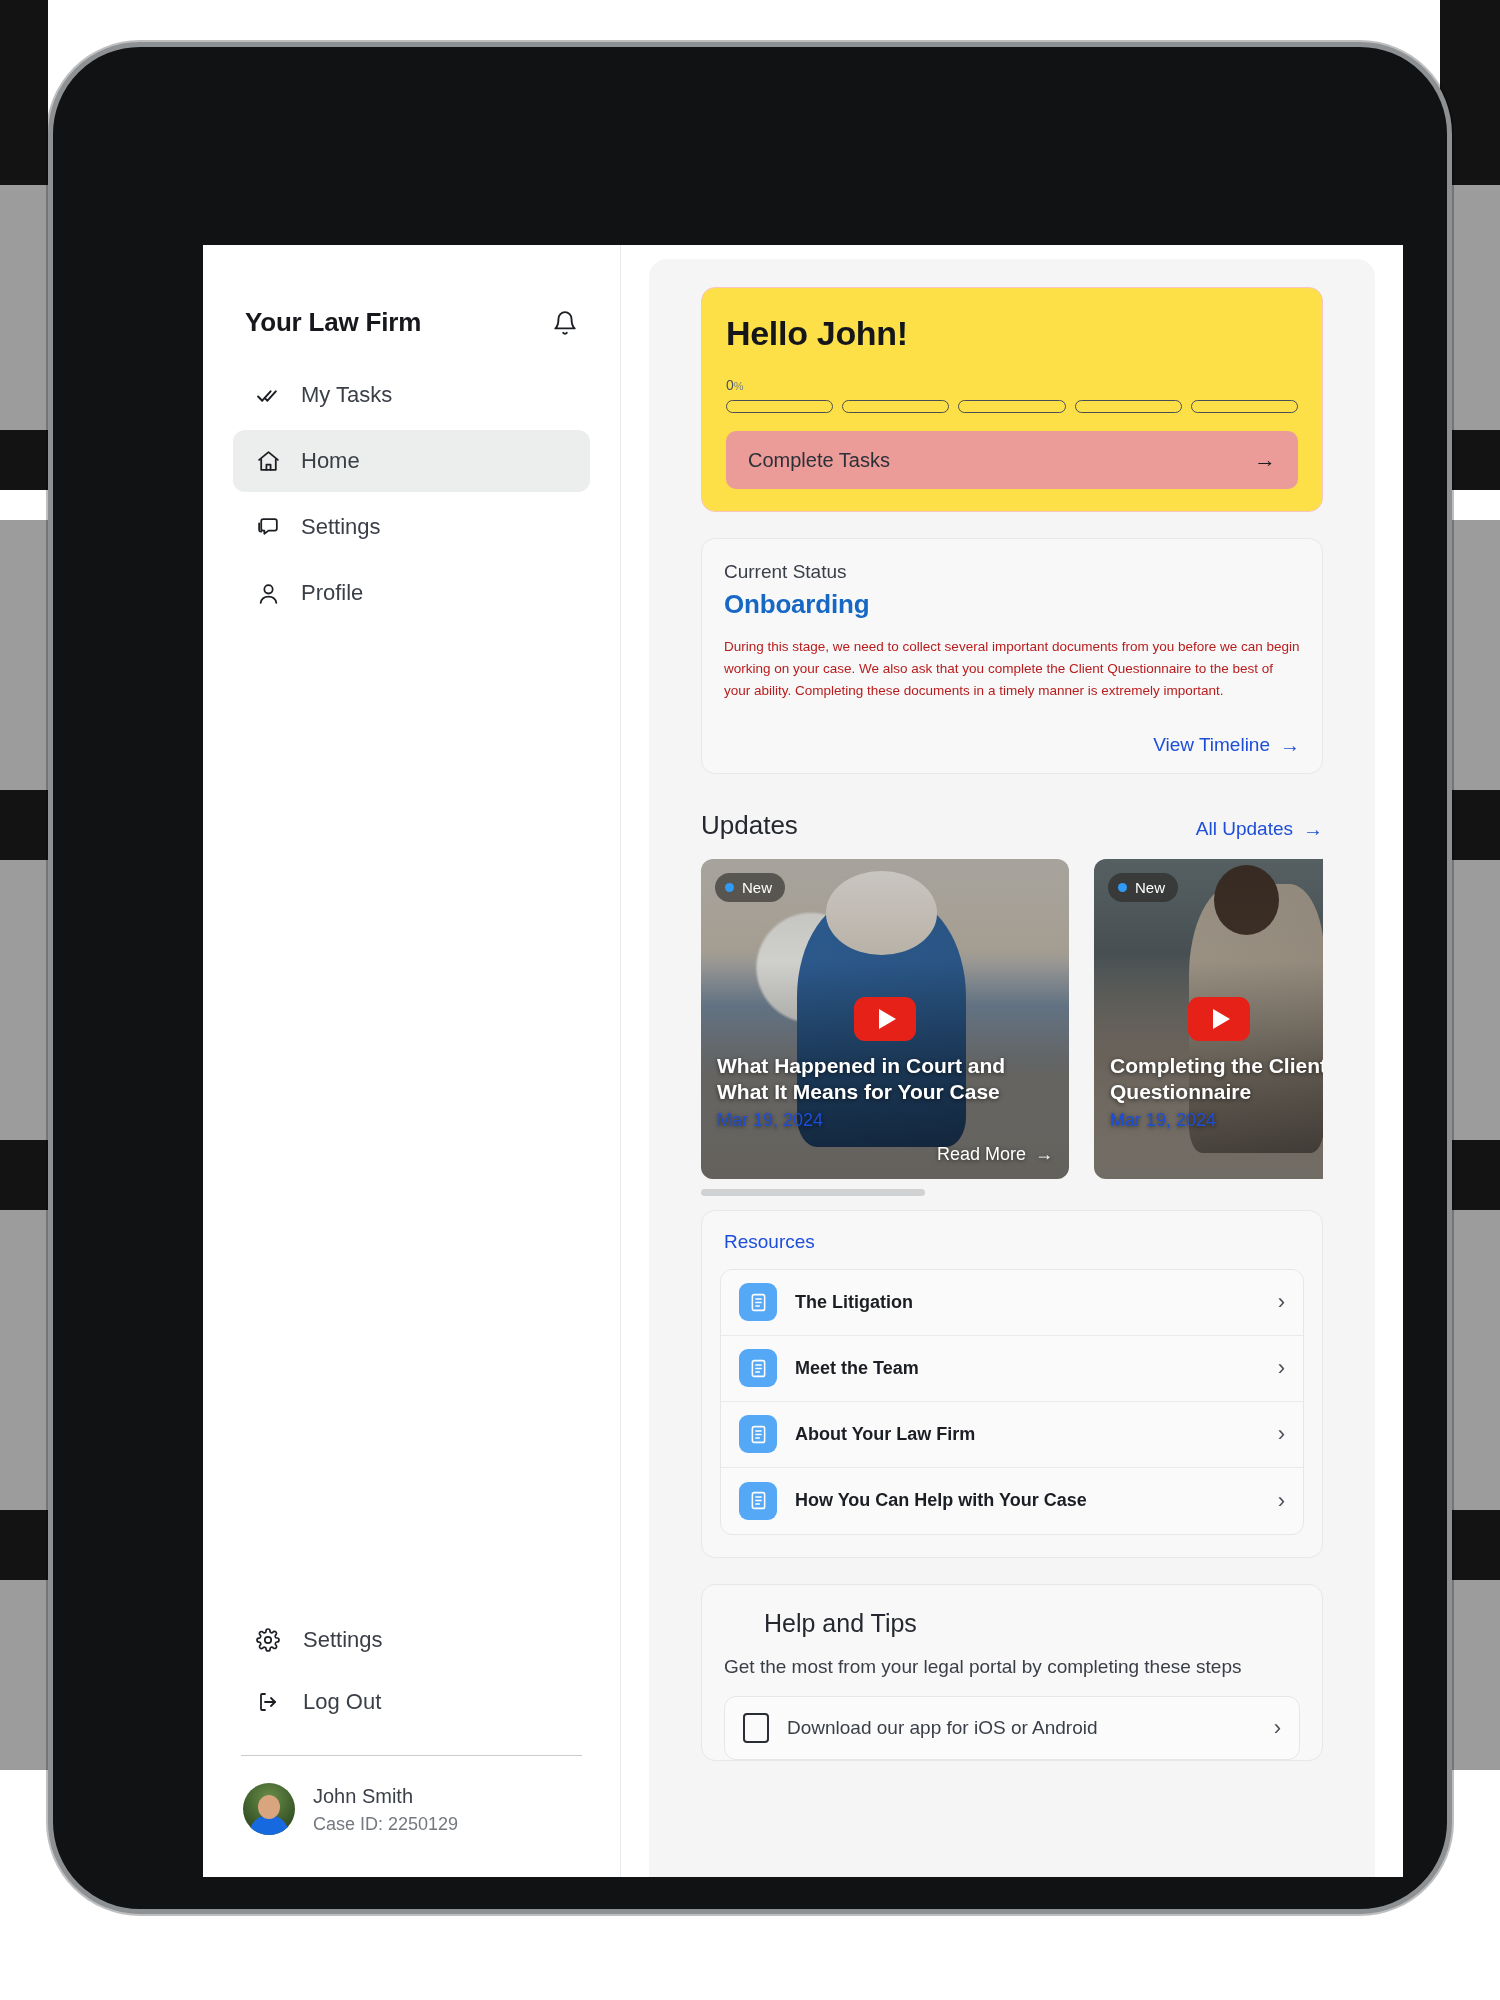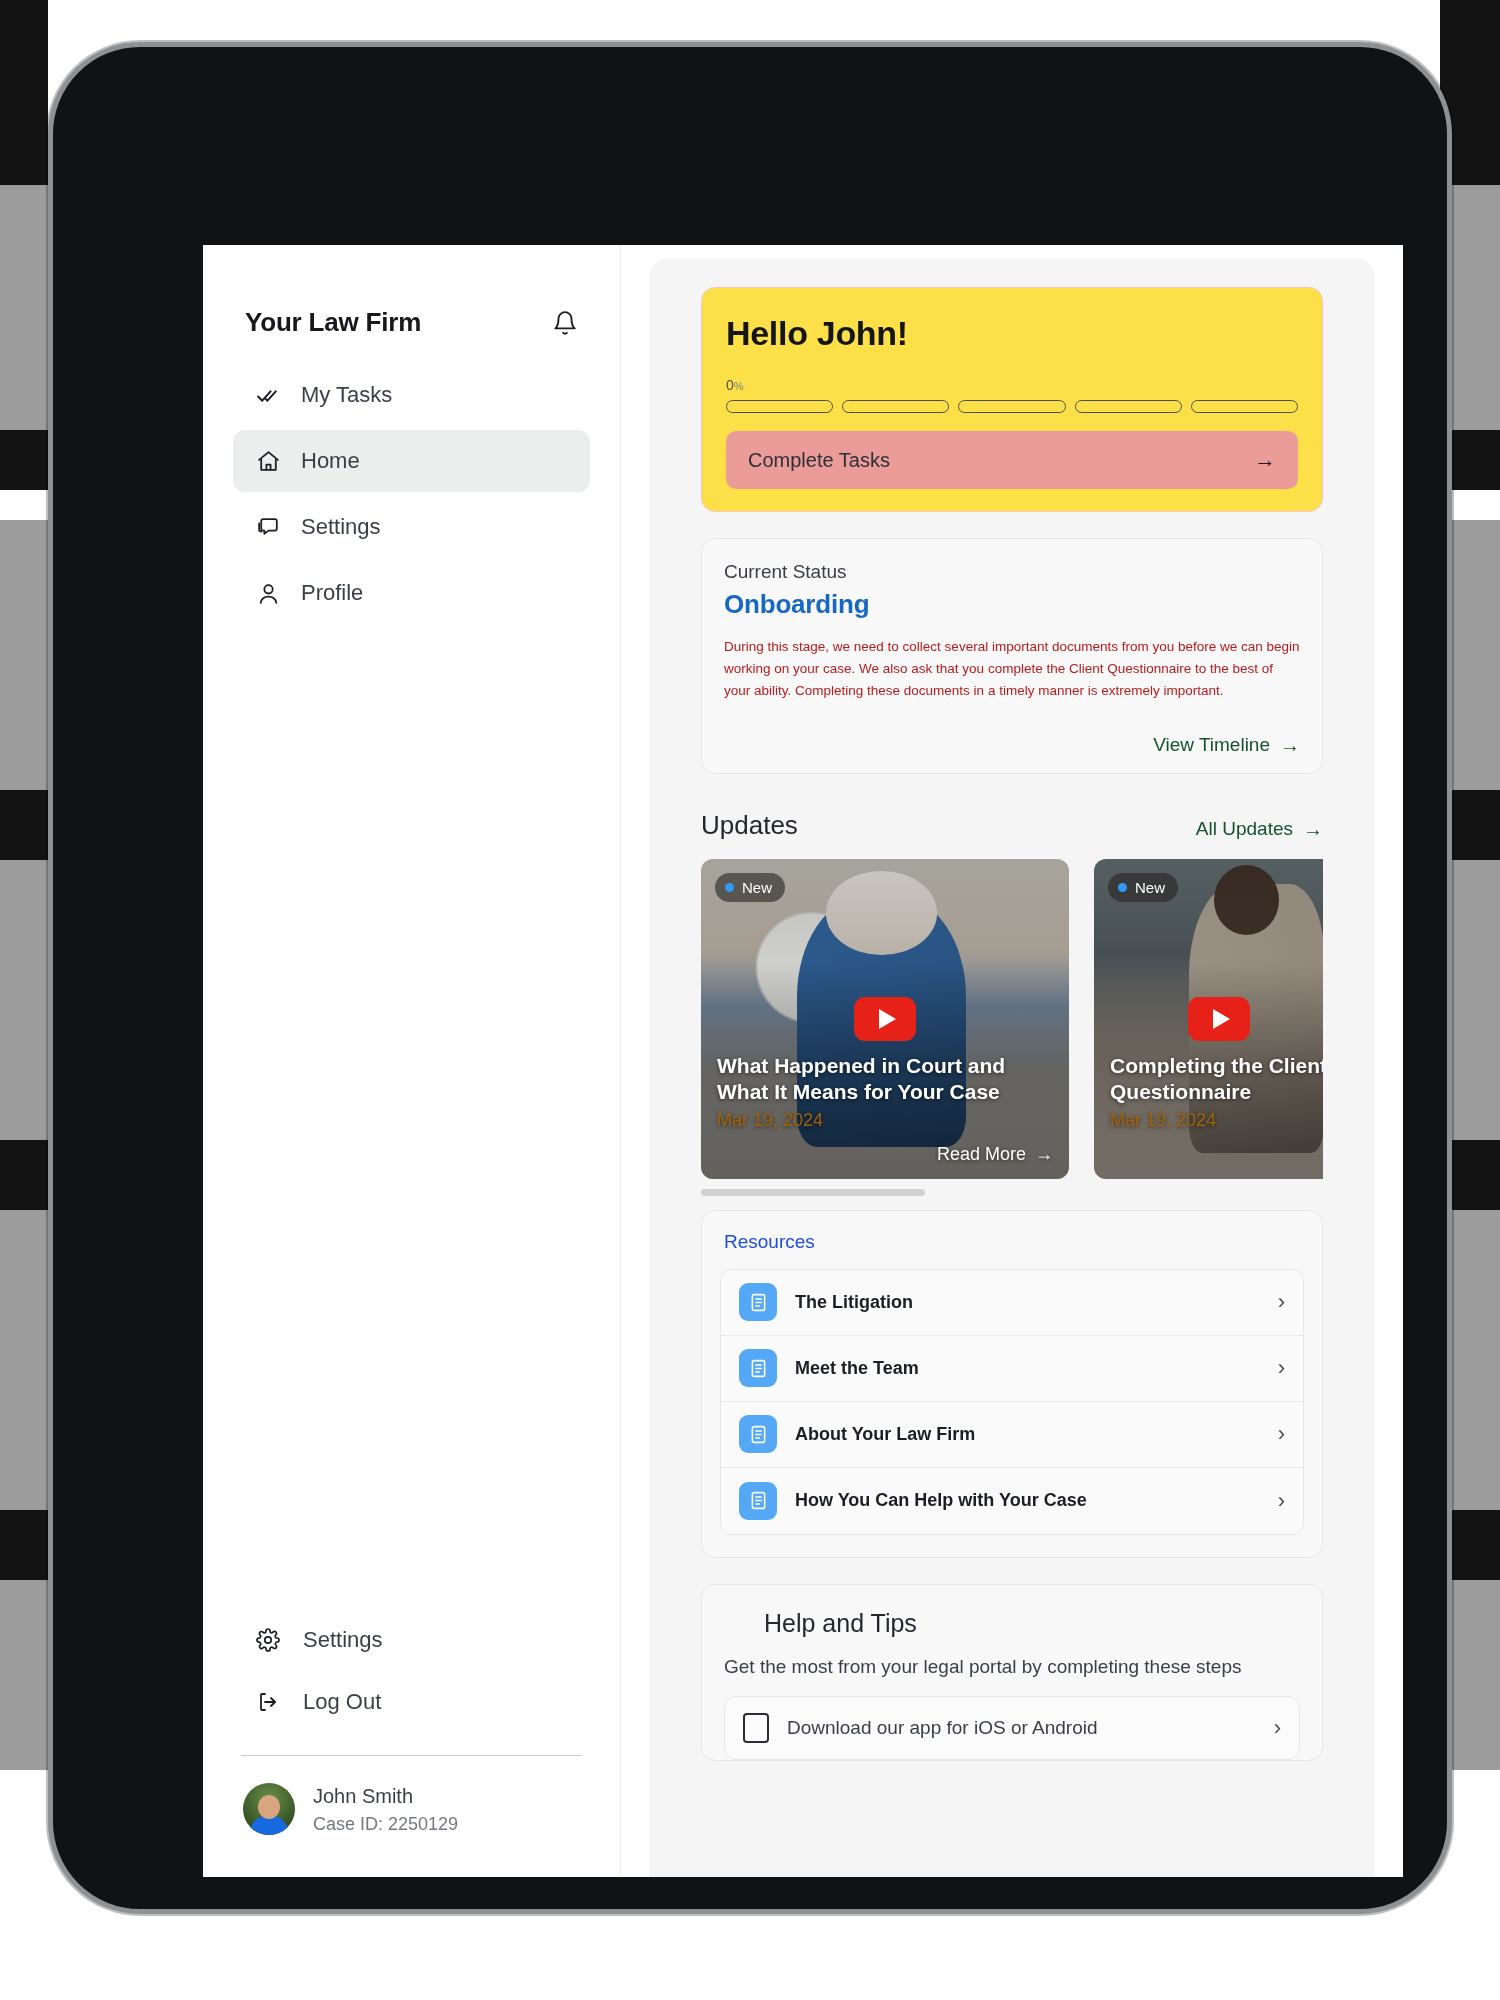--- a/index.html
+++ b/index.html
@@ -132,21 +132,21 @@
     background: #f8f8f9;
     border: 1px solid #e6e7e9;
     border-radius: 14px;
     margin-top: 26px;
     padding: 22px 22px 16px 22px;
   }
   .card-kicker { font-size: 19px; color: #3a3f47; }
   .card-status { font-size: 26px; font-weight: 700; color: #1668c4; margin-top: 6px; letter-spacing: -.2px; }
   .card-body { margin-top: 16px; font-size: 13.5px; line-height: 1.62; color: #b91c1c; }
   .card-foot { display: flex; justify-content: flex-end; margin-top: 32px; }
-  .link { display: inline-flex; align-items: center; gap: 10px; font-size: 19px; color: #14532d; cursor: pointer; }
+  .link { display: inline-flex; align-items: center; gap: 10px; font-size: 19px; color: #1d4ed8; cursor: pointer; }
   .link .arr { font-size: 20px; }
 
   
   .sec-head { display: flex; align-items: flex-end; justify-content: space-between; margin-top: 36px; }
   .sec-title { font-size: 26px; color: #24282e; }
 
   .cards-rail { display: flex; gap: 25px; margin-top: 18px; overflow: hidden; }
   .vcard {
     position: relative; flex: 0 0 auto;
     width: 368px; height: 320px;
@@ -204,21 +204,21 @@
     border-top: 10px solid transparent; border-bottom: 10px solid transparent;
     margin-left: 4px; display: block;
   }
   .vtitle {
     position: absolute; left: 16px; right: 16px; bottom: 74px;
     color: #fff; font-size: 21px; font-weight: 700; line-height: 1.24;
     text-shadow: 0 1px 4px rgba(0,0,0,.6);
   }
   .vdate {
     position: absolute; left: 16px; bottom: 48px;
-    color: #a16207; font-size: 18px; text-shadow: 0 1px 4px rgba(0,0,0,.6);
+    color: #1d4ed8; font-size: 18px; text-shadow: 0 1px 4px rgba(0,0,0,.6);
   }
   .readmore {
     position: absolute; right: 16px; bottom: 14px;
     display: inline-flex; align-items: center; gap: 9px;
     color: #fff; font-size: 18px; text-shadow: 0 1px 4px rgba(0,0,0,.6);
   }
   .railbar { height: 7px; width: 100%; margin-top: 10px; background: transparent; position: relative; }
   .railbar i { position: absolute; left: 0; top: 0; height: 7px; width: 224px; border-radius: 4px; background: #cfd1d3; display:block; }
 
   

